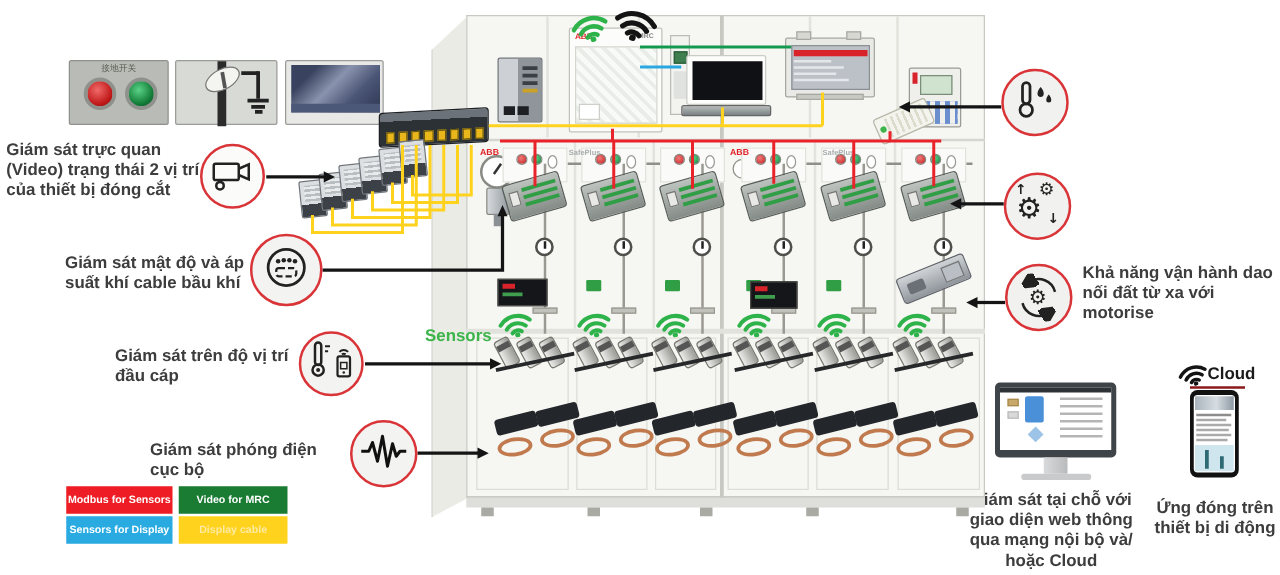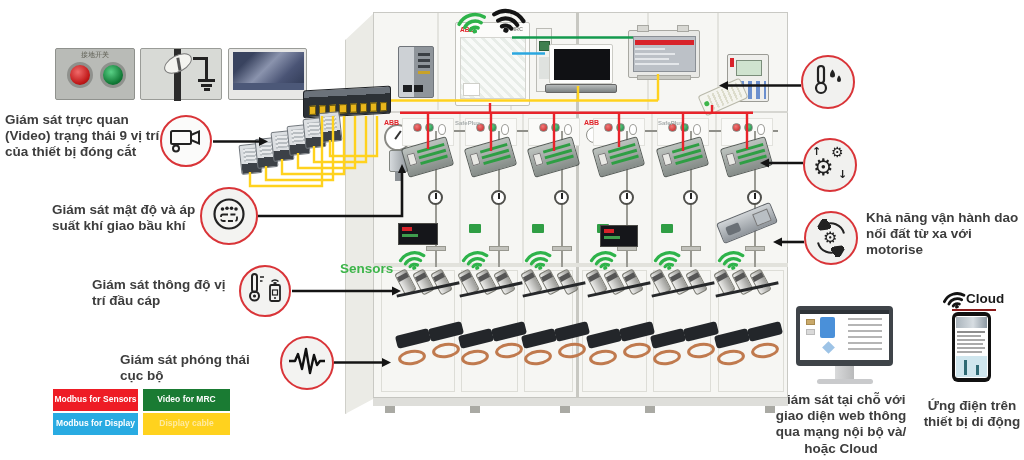--- a/index.html
+++ b/index.html
@@ -508,64 +508,64 @@
       <polygon points="259,137 259,146 268,141.5"></polygon>
       <polygon points="398,173 406,173 402,164"></polygon>
       <polygon points="392,286.5 392,295.5 401,291"></polygon>
       <polygon points="382,358 382,367 391,362.5"></polygon>
       <polygon points="728,81 728,90 719,85.5"></polygon>
       <polygon points="769,158.5 769,167.5 760,163"></polygon>
       <polygon points="782,237.5 782,246.5 773,242"></polygon>
     </g>
   </svg>
 
-  <div class="lbl" style="left:5px;top:112px;width:160px;">Giám sát trực quan (Video) trạng thái 9 vị trí của thiết bị đóng cắt</div>
+  <div class="lbl" style="left:5px;top:112px;width:160px;">Giám sát trực quan (Video) trạng thái 2 vị trí của thiết bị đóng cắt</div>
   <div class="callout" style="left:160px;top:115px;width:52px;height:52px;">
     <span>
       <svg width="36" height="30" viewBox="0 0 36 30" fill="none" stroke="#222" stroke-width="2">
         <rect x="3" y="7" width="20" height="13" rx="1.5"></rect>
         <path d="M23,11 L31,7.5 V19.5 L23,16"></path>
         <circle cx="8" cy="24.5" r="3"></circle>
         <path d="M8,21.5 V20"></path>
       </svg>
     </span>
   </div>
 
-  <div class="lbl" style="left:52px;top:202px;width:150px;">Giám sát mật độ và áp suất khí giao bầu khí</div>
+  <div class="lbl" style="left:52px;top:202px;width:150px;">Giám sát mật độ và áp suất khí cable bầu khí</div>
   <div class="callout" style="left:200px;top:187px;width:58px;height:58px;background:#f3f3f1;">
     <span>
       <svg width="38" height="38" viewBox="0 0 38 38" fill="none" stroke="#222">
         <circle cx="19" cy="19" r="14.5" stroke-width="2.2"></circle>
         <circle cx="12.5" cy="14" r="1.8" fill="#222" stroke="none"></circle>
         <circle cx="17" cy="13.2" r="1.8" fill="#222" stroke="none"></circle>
         <circle cx="21.5" cy="13.2" r="1.8" fill="#222" stroke="none"></circle>
         <circle cx="26" cy="14" r="1.8" fill="#222" stroke="none"></circle>
         <rect x="11" y="19.5" width="16" height="6.5" rx="2" stroke-width="1.8" stroke-dasharray="5 2.4"></rect>
       </svg>
     </span>
   </div>
 
-  <div class="lbl" style="left:92px;top:277px;width:142px;">Giám sát thông độ vị trí đầu cáp</div>
+  <div class="lbl" style="left:92px;top:277px;width:142px;">Giám sát trên độ vị trí đầu cáp</div>
   <div class="callout" style="left:239px;top:265px;width:52px;height:52px;background:#f3f3f1;">
     <span>
       <svg width="38" height="34" viewBox="0 0 38 34" fill="none" stroke="#222">
         <rect x="6" y="2" width="5" height="18" rx="2.5" stroke-width="2"></rect>
         <circle cx="8.5" cy="24" r="4.5" stroke-width="2"></circle>
         <circle cx="8.5" cy="24" r="1.6" fill="#222" stroke="none"></circle>
         <path d="M14,5 H18 M14,9 H16.5" stroke-width="1.6"></path>
         <rect x="24" y="13" width="10" height="16" rx="1.5" stroke-width="1.8"></rect>
         <rect x="26.5" y="18" width="5" height="5" stroke-width="1.2"></rect>
         <circle cx="29" cy="26" r="1" fill="#222" stroke="none"></circle>
         <path d="M25.5,9.5 A5,5 0 0 1 32.5,9.5" stroke-width="1.6"></path>
         <path d="M27.5,11.5 A2.5,2.5 0 0 1 30.5,11.5" stroke-width="1.6"></path>
       </svg>
     </span>
   </div>
 
-  <div class="lbl" style="left:120px;top:352px;width:155px;">Giám sát phóng thái cục bộ</div>
+  <div class="lbl" style="left:120px;top:352px;width:155px;">Giám sát phóng điện cục bộ</div>
   <div class="callout" style="left:280px;top:336px;width:54px;height:54px;background:#f3f3f1;">
     <span>
       <svg width="40" height="30" viewBox="0 0 40 30" fill="none" stroke="#111" stroke-width="2.4" stroke-linejoin="round">
         <polyline points="2,15 8,15 11,8 15,23 19,3 23,27 27,9 30,19 33,15 38,15"></polyline>
       </svg>
     </span>
   </div>
 
   <div class="callout" style="left:801px;top:55px;width:54px;height:54px;background:#f1f1ef;">
     <span>
@@ -646,31 +646,31 @@
         <div class="abs" style="left:2px;top:27px;width:26px;height:1.6px;background:#aaa;"></div>
         <div class="abs" style="left:2px;top:31px;width:28px;height:1.6px;background:#aaa;"></div>
         <div class="abs" style="left:2px;top:35px;width:25px;height:1.6px;background:#aaa;"></div>
         <div class="abs" style="left:1px;top:40px;width:31px;height:21px;background:#cfe6ee;">
           <div class="abs" style="left:8px;top:4px;width:3px;height:15px;background:#2e6a74;"></div>
           <div class="abs" style="left:20px;top:9px;width:3px;height:10px;background:#2e6a74;"></div>
         </div>
       </div>
       <div class="abs" style="left:13px;top:1px;width:13px;height:3px;background:#111;border-radius:2px;"></div>
     </div>
-    <div class="lbl" style="left:920px;top:398px;width:104px;text-align:center;">Ứng điện trên thiết bị di động</div>
+    <div class="lbl" style="left:920px;top:398px;width:104px;text-align:center;">Ứng đóng trên thiết bị di động</div>
   </div>
 
   <div>
     <div class="legend-item" style="left: 53px; top: 389px; width: 85px; height: 22px; background: rgb(238, 28, 37); color: rgb(255, 255, 255);">
       <span>Modbus for Sensors</span>
     </div>
     <div class="legend-item" style="left: 143px; top: 389px; width: 87px; height: 22px; background: rgb(26, 123, 51); color: rgb(255, 255, 255);">
       <span>Video for MRC</span>
     </div>
     <div class="legend-item" style="left: 53px; top: 413px; width: 85px; height: 22px; background: rgb(41, 171, 226); color: rgb(255, 255, 255);">
-      <span>Modbus for Display</span>
+      <span>Sensors for Display</span>
     </div>
     <div class="legend-item" style="left: 143px; top: 413px; width: 87px; height: 22px; background: rgb(255, 210, 30); color: rgb(255, 234, 160);">
       <span>Display cable</span>
     </div>
   </div>
 
 </div>
 
 </body></html>

